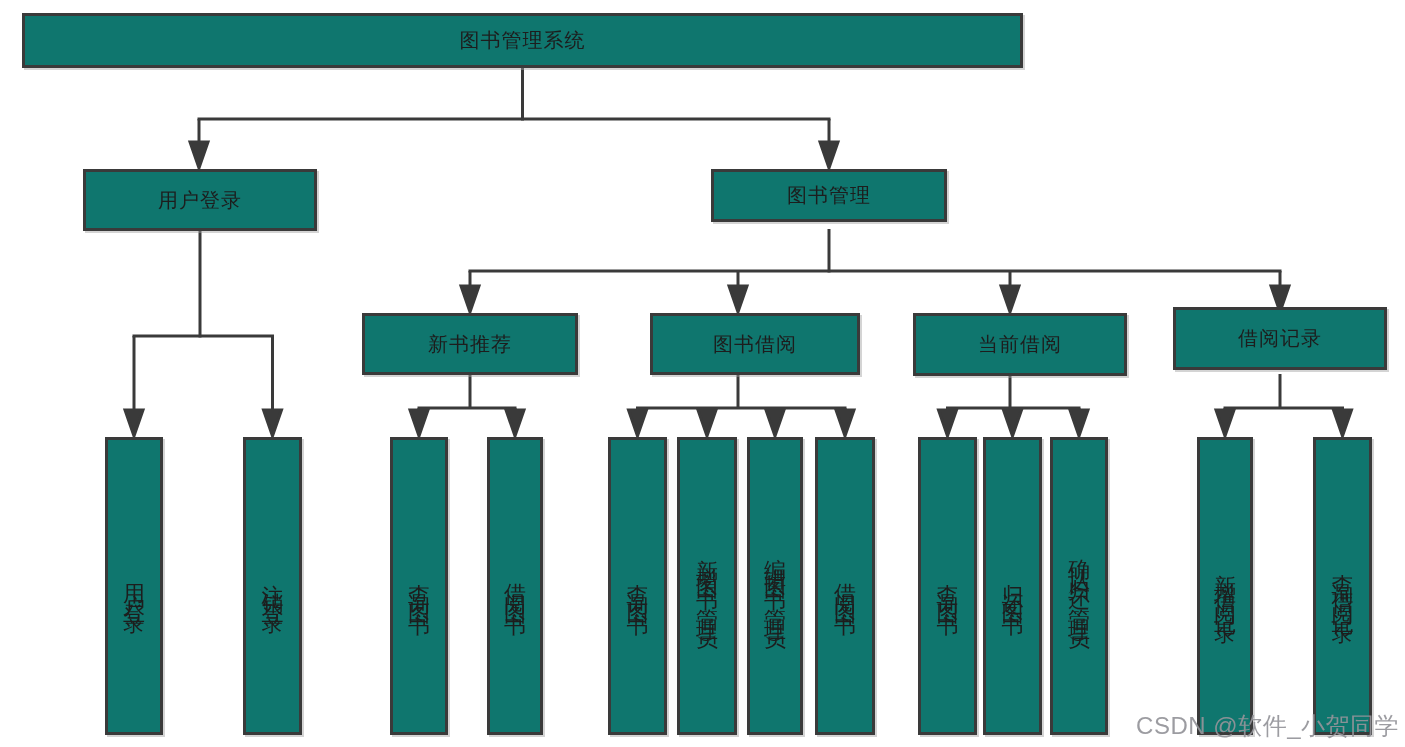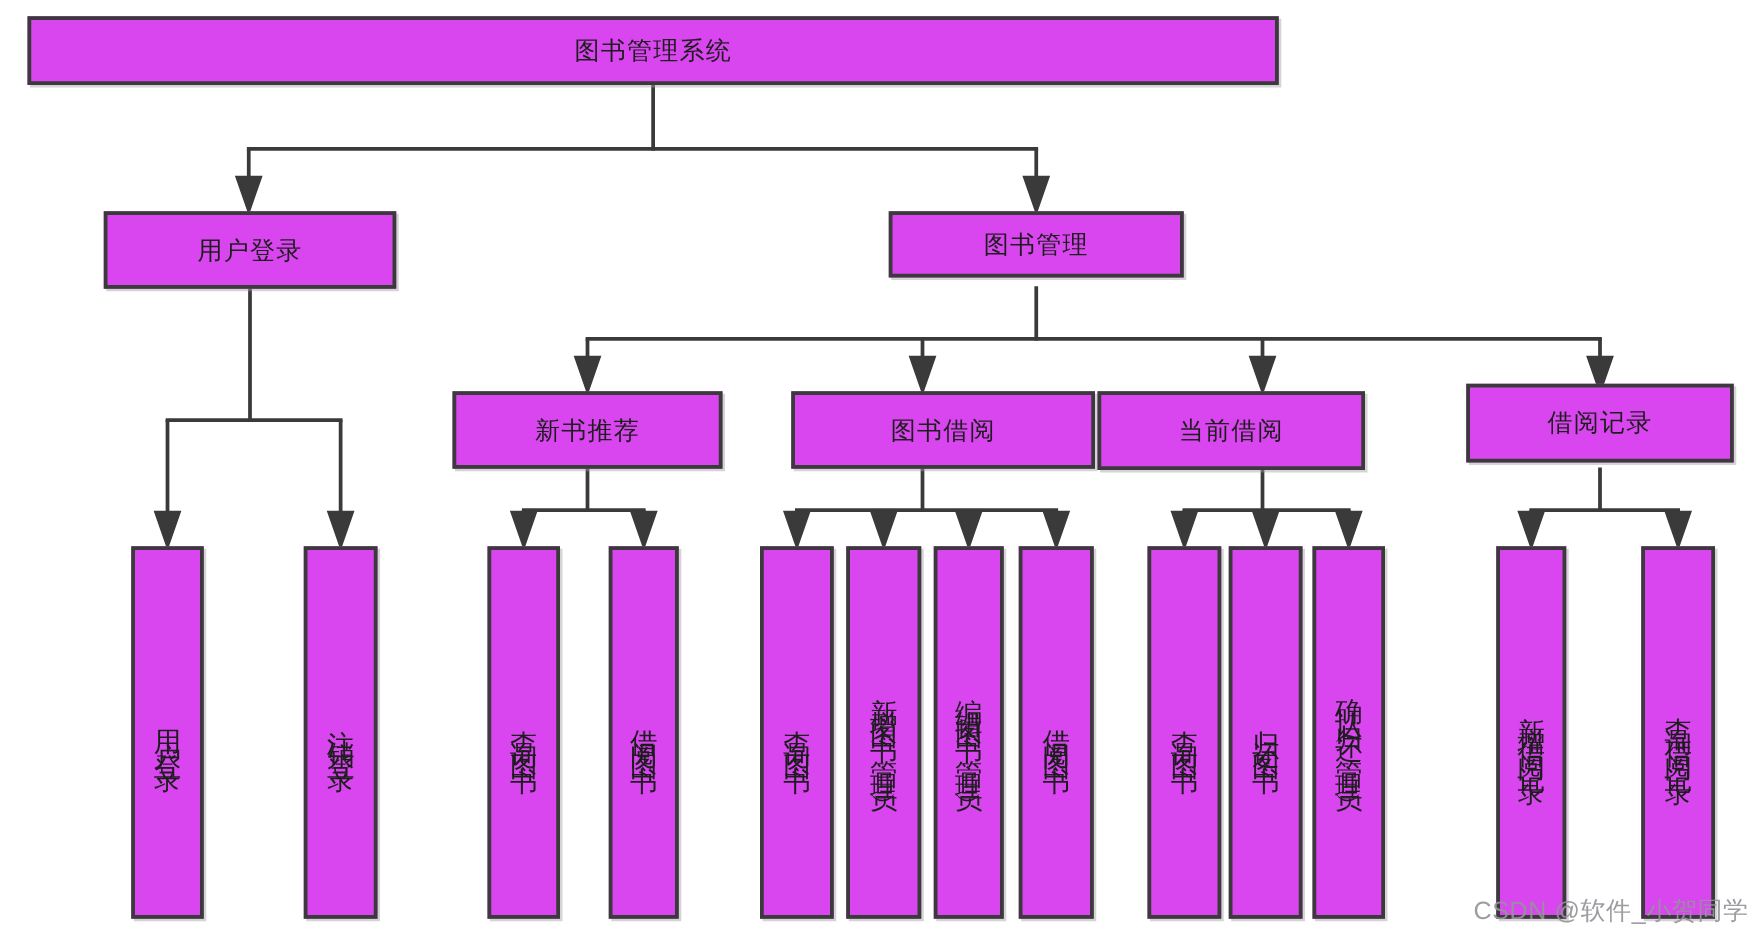--- a/index.html
+++ b/index.html
@@ -2,55 +2,55 @@
 <html><head>
 <meta charset="utf-8">
 <style>
   html,body{margin:0;padding:0;background:#ffffff;}
   .canvas{
     position:relative;width:1405px;height:747px;background:#ffffff;
     font-family:"Liberation Sans","DejaVu Sans",sans-serif;overflow:hidden;
   }
   svg.connectors{position:absolute;left:0;top:0;width:1405px;height:747px;pointer-events:none;}
   .node{
-    position:absolute;box-sizing:border-box;background:#d946ef;
+    position:absolute;box-sizing:border-box;background:#0f766e;
     border:3px solid #3a3a3a;display:flex;align-items:center;justify-content:center;
     color:#1d1d1d;box-shadow:2px 2px 0 rgba(160,160,160,0.45);z-index:2;
   }
   .hnode{font-size:20px;letter-spacing:1px;}
   .vnode{top:437px;height:298px;}
   .vnode .vlabel{
     writing-mode:vertical-rl;text-orientation:mixed;
     font-size:22px;line-height:1;letter-spacing:10px;
   }
   
   #n-root{left:22px;top:13px;width:1001px;height:55px;}
   #n-user-login{left:83px;top:169px;width:234px;height:62px;}
   #n-book-mgmt{left:711px;top:169px;width:236px;height:53px;}
   #n-new-books{left:362px;top:313px;width:216px;height:62px;text-align:right;}
-  #n-book-borrow{left:633px;top:313px;width:243px;height:62px;}
-  #n-current-borrow{left:878px;top:313px;width:214px;height:63px;}
+  #n-book-borrow{left:650px;top:313px;width:210px;height:62px;}
+  #n-current-borrow{left:913px;top:313px;width:214px;height:63px;}
   #n-borrow-records{left:1173px;top:307px;width:214px;height:63px;}
   
   #v-ul-login{left:105px;width:58px;}
   #v-ul-logout{left:243px;width:59px;}
   #v-nb-query{left:390px;width:58px;}
   #v-nb-borrow{left:487px;width:56px;}
   #v-bb-query{left:608px;width:59px;}
   #v-bb-add{left:677px;width:60px;}
   #v-bb-edit{left:747px;width:56px;}
   #v-bb-borrow{left:815px;width:60px;}
   #v-cb-query{left:918px;width:59px;}
   #v-cb-return{left:983px;width:59px;}
   #v-cb-confirm{left:1050px;width:58px;}
   #v-br-add{left:1197px;width:56px;}
   #v-br-query{left:1313px;width:59px;}
   .watermark{
     position:absolute;right:6px;bottom:5px;z-index:5;
-    font-size:20px;color:rgba(148,148,153,0.92);letter-spacing:0.5px;
+    font-size:24px;color:rgba(148,148,153,0.92);letter-spacing:0.5px;
   }
 </style>
 </head>
 <body>
 
 <div class="canvas">
 
   <svg class="connectors" viewBox="0 0 1405 747" xmlns="http://www.w3.org/2000/svg">
     <g stroke="#3a3a3a" stroke-width="3" fill="#3a3a3a">
 

